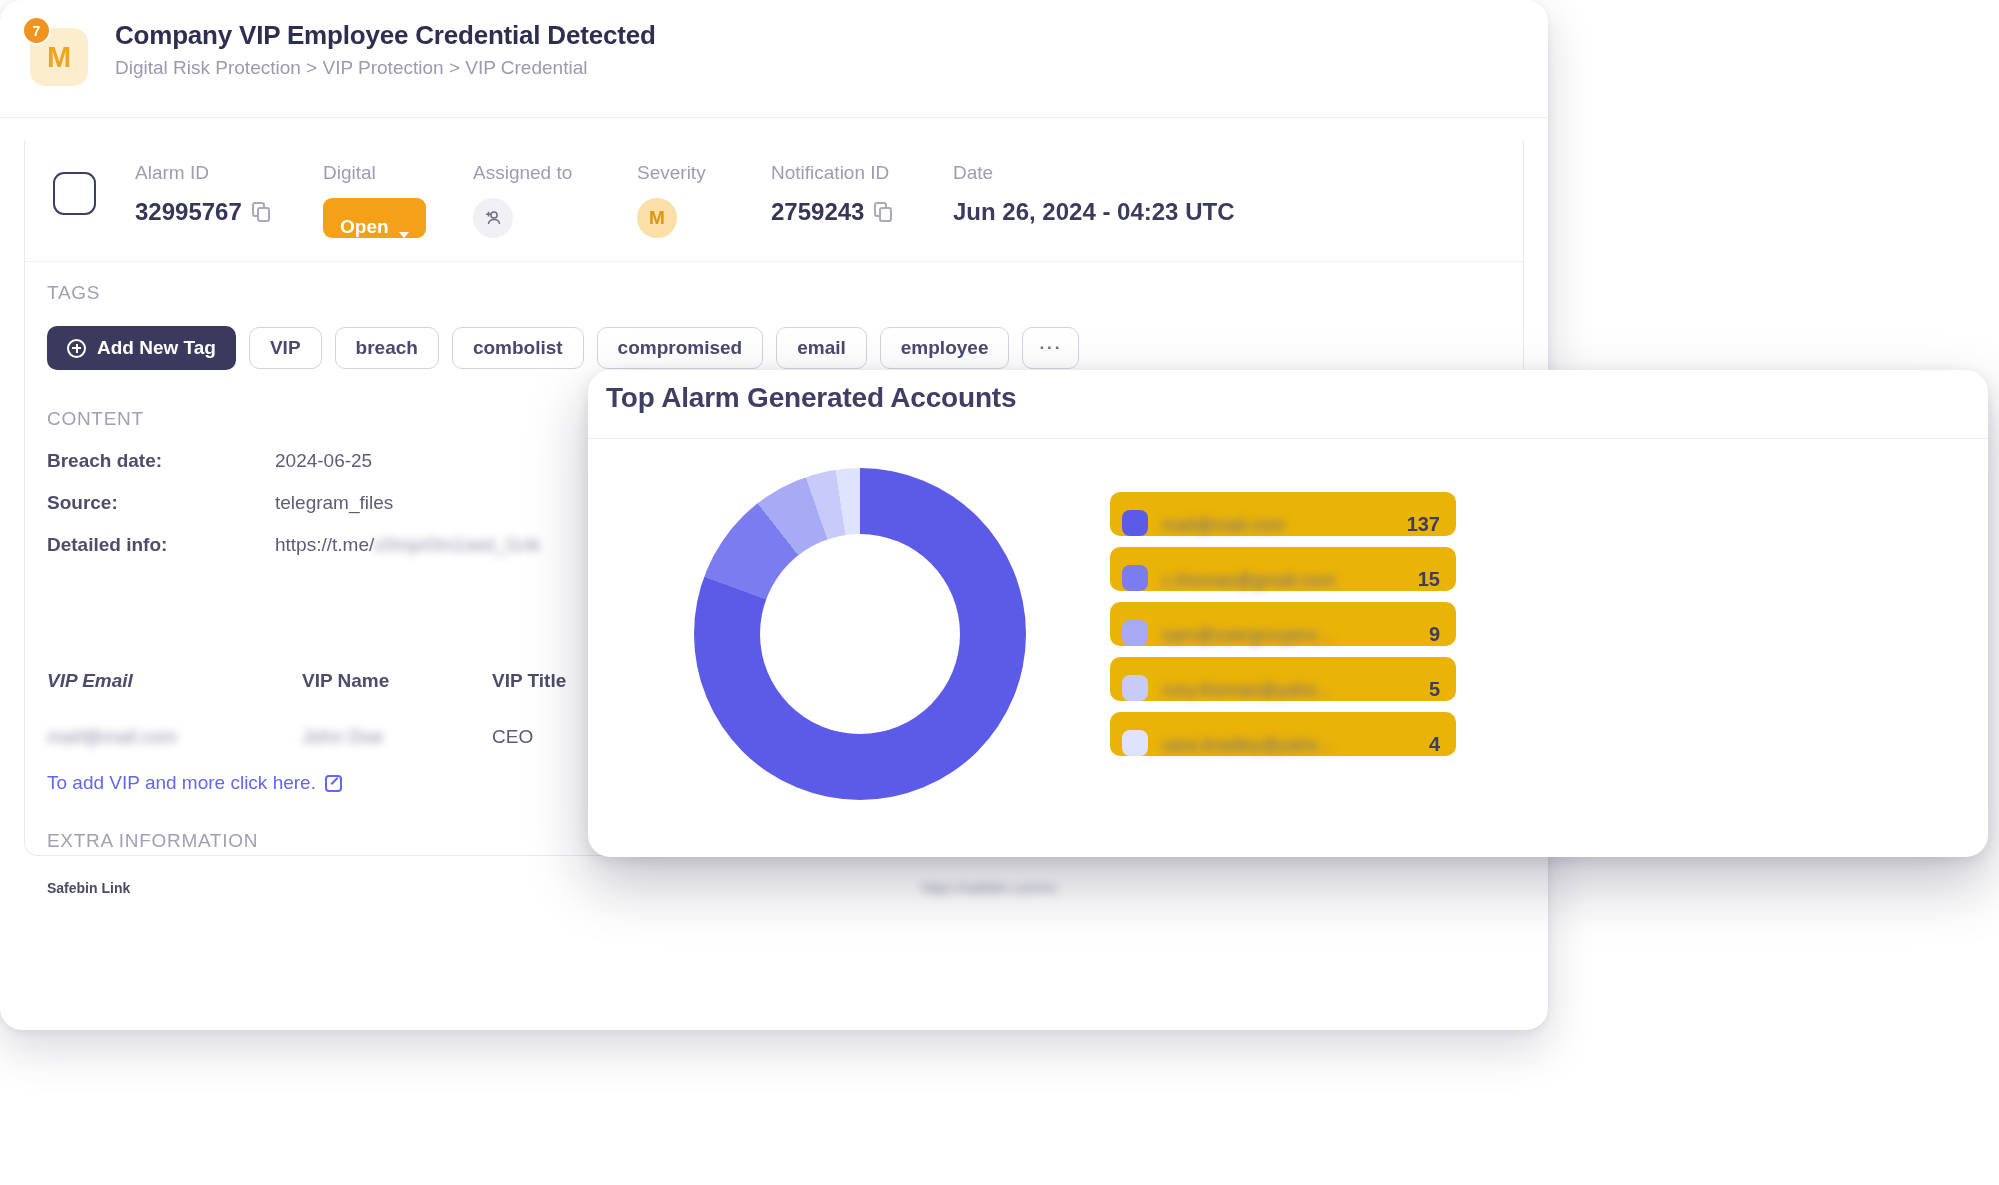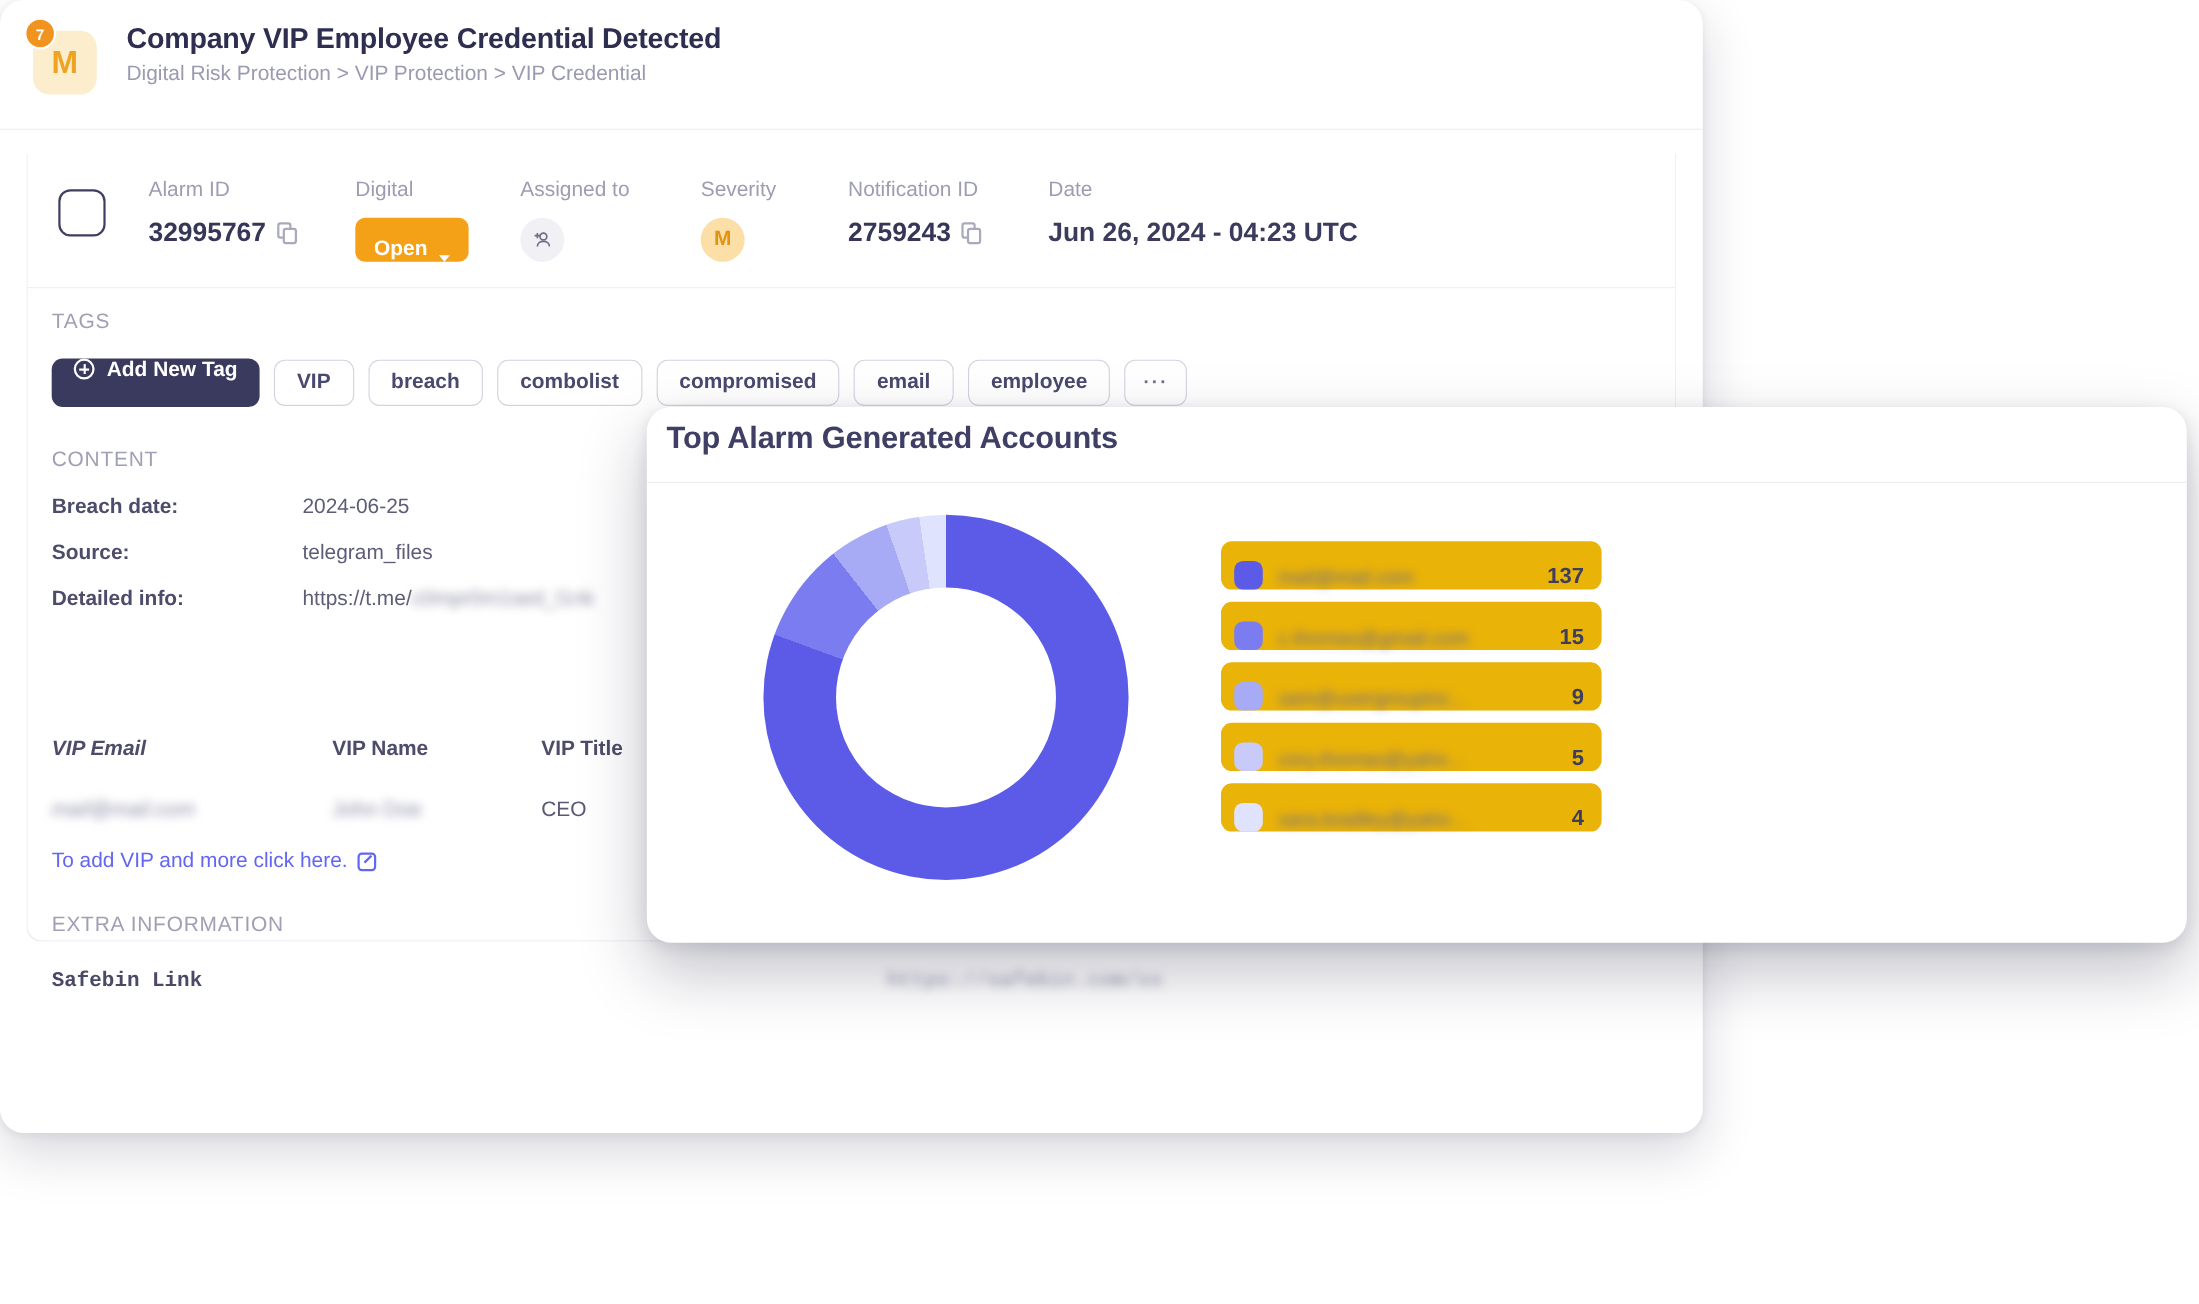--- a/index.html
+++ b/index.html
@@ -90,21 +90,21 @@
   .tag {
     border: 1px solid #d3d3e0; background: #fff; border-radius: 10px;
     height: 42px; padding: 0 20px; font-size: 19px; color: #494970;
     font-weight: 600; font-family: inherit;
     display: flex; align-items: center; cursor: pointer;
   }
   .tag.more { padding: 0 16px; color: #6e6e90; letter-spacing: 2px; font-size: 17px; }
   .tag-add {
     background: #3a3a5e; color: #fff; border: none; border-radius: 10px;
     height: 44px; padding: 0 20px; font-size: 19px; font-weight: 700; font-family: inherit;
-    display: flex; align-items: flex-start; gap: 11px; cursor: pointer;
+    display: flex; align-items: center; gap: 11px; cursor: pointer;
   }
   .plus-ico {
     width: 19px; height: 19px; border: 2px solid #fff; border-radius: 50%;
     position: relative; flex: none;
   }
   .plus-ico::before, .plus-ico::after {
     content: ""; position: absolute; background: #fff;
   }
   .plus-ico::before { left: 3px; top: 6.5px; width: 9px; height: 2px; }
   .plus-ico::after  { top: 3px; left: 6.5px; height: 9px; width: 2px; }
@@ -127,21 +127,21 @@
   }
   .ext-ico { width: 17px; height: 17px; border: 2px solid #6366f1; border-radius: 4px; position: relative; }
   .ext-ico::after {
     content: ""; position: absolute; left: 3px; top: 3px; width: 9px; height: 2px;
     background: #6366f1; transform: rotate(-45deg); transform-origin: center;
   }
 
   .extra-sec { position: absolute; left: 22px; top: 690px; width: 1010px; }
   .extra-row {
     display: flex; justify-content: space-between; align-items: center;
-    margin-top: 28px; font-size: 19px; font-family: Liberation Mono, monospace;
+    margin-top: 28px; font-size: 14px;
   }
   .extra-row .k { font-weight: 700; color: #4a4a66; }
 
   
   .chart-card {
     position: absolute; left: 588px; top: 370px;
     width: 1400px; height: 487px;
     background: #fff; border-radius: 22px;
     box-shadow: 0 26px 60px rgba(20,20,50,.26), 0 4px 14px rgba(20,20,50,.10);
     overflow: hidden;

